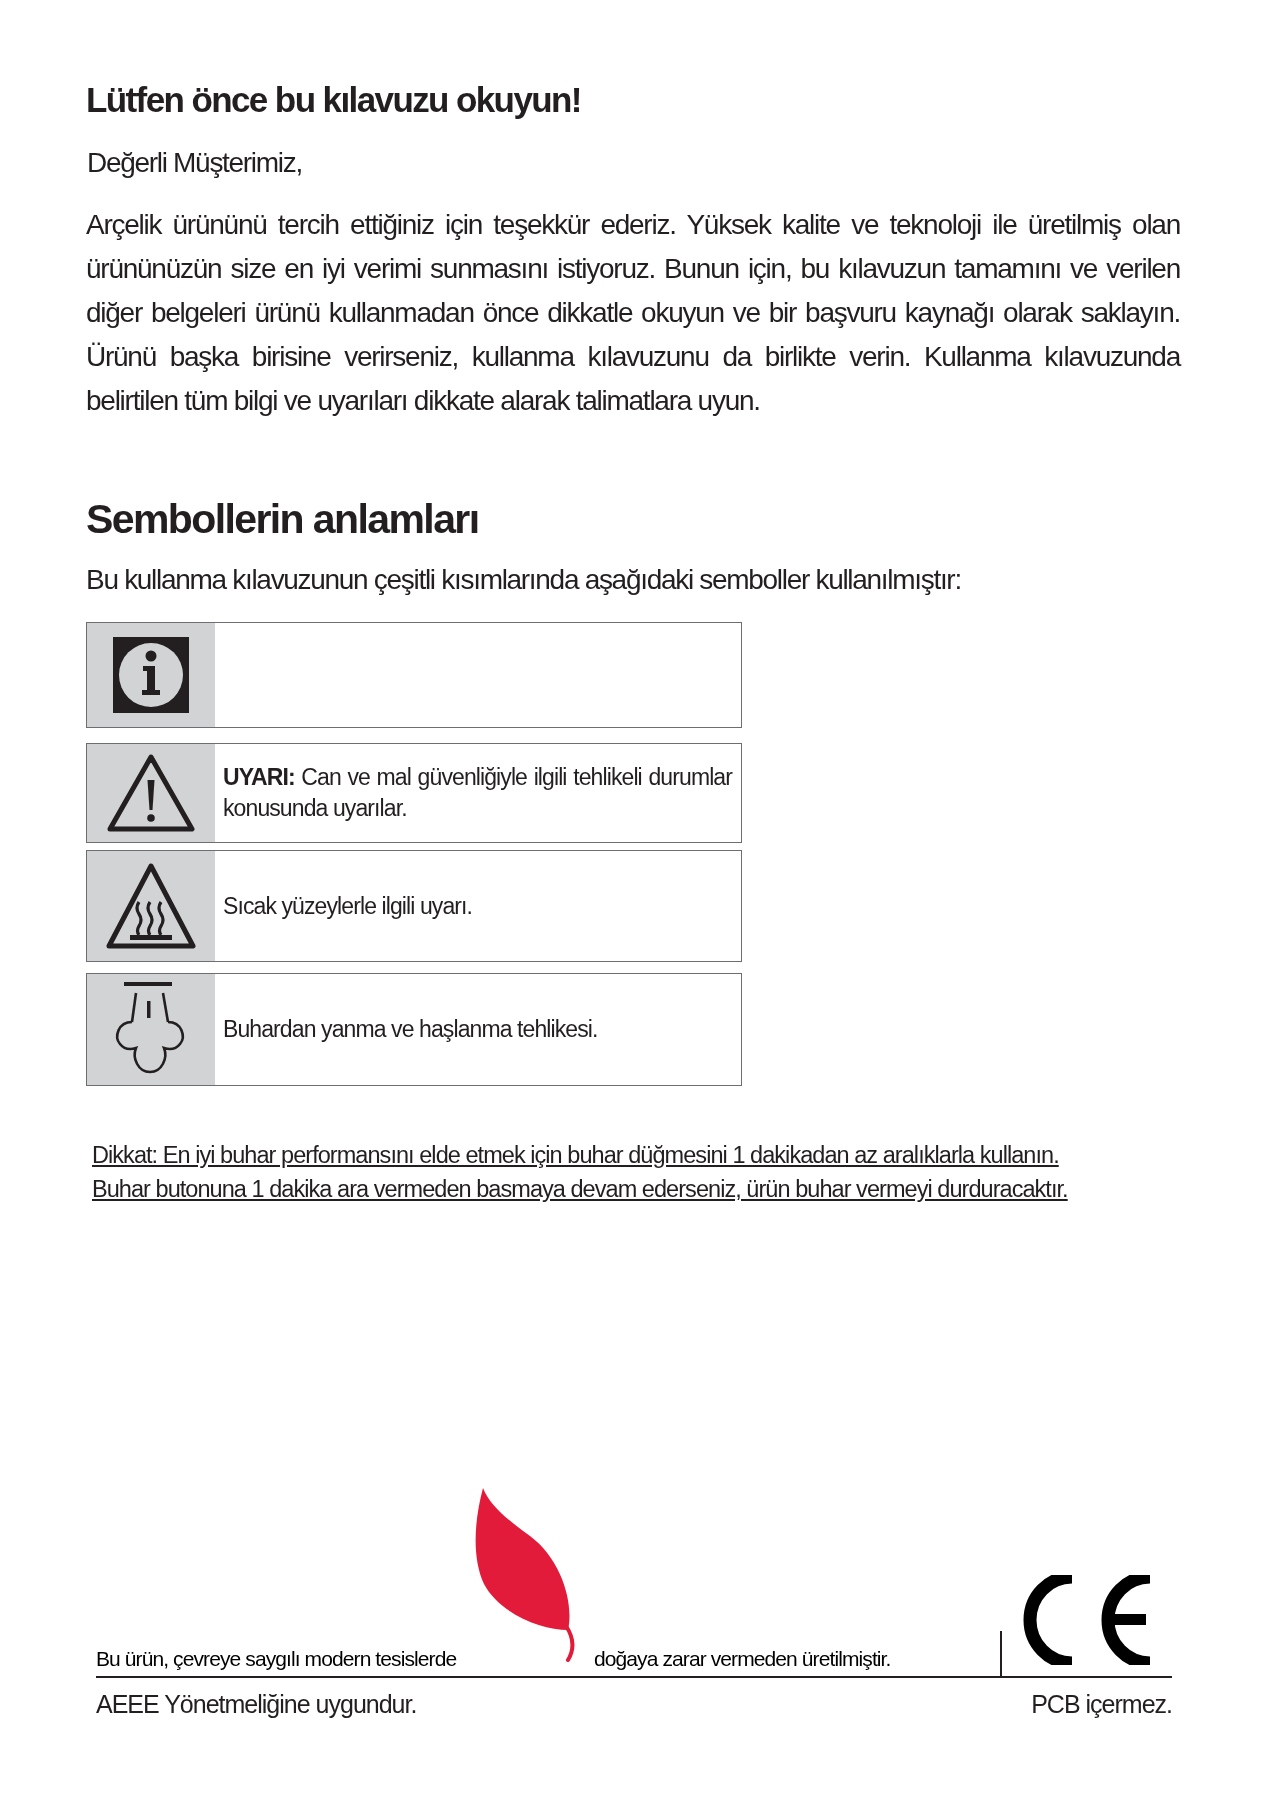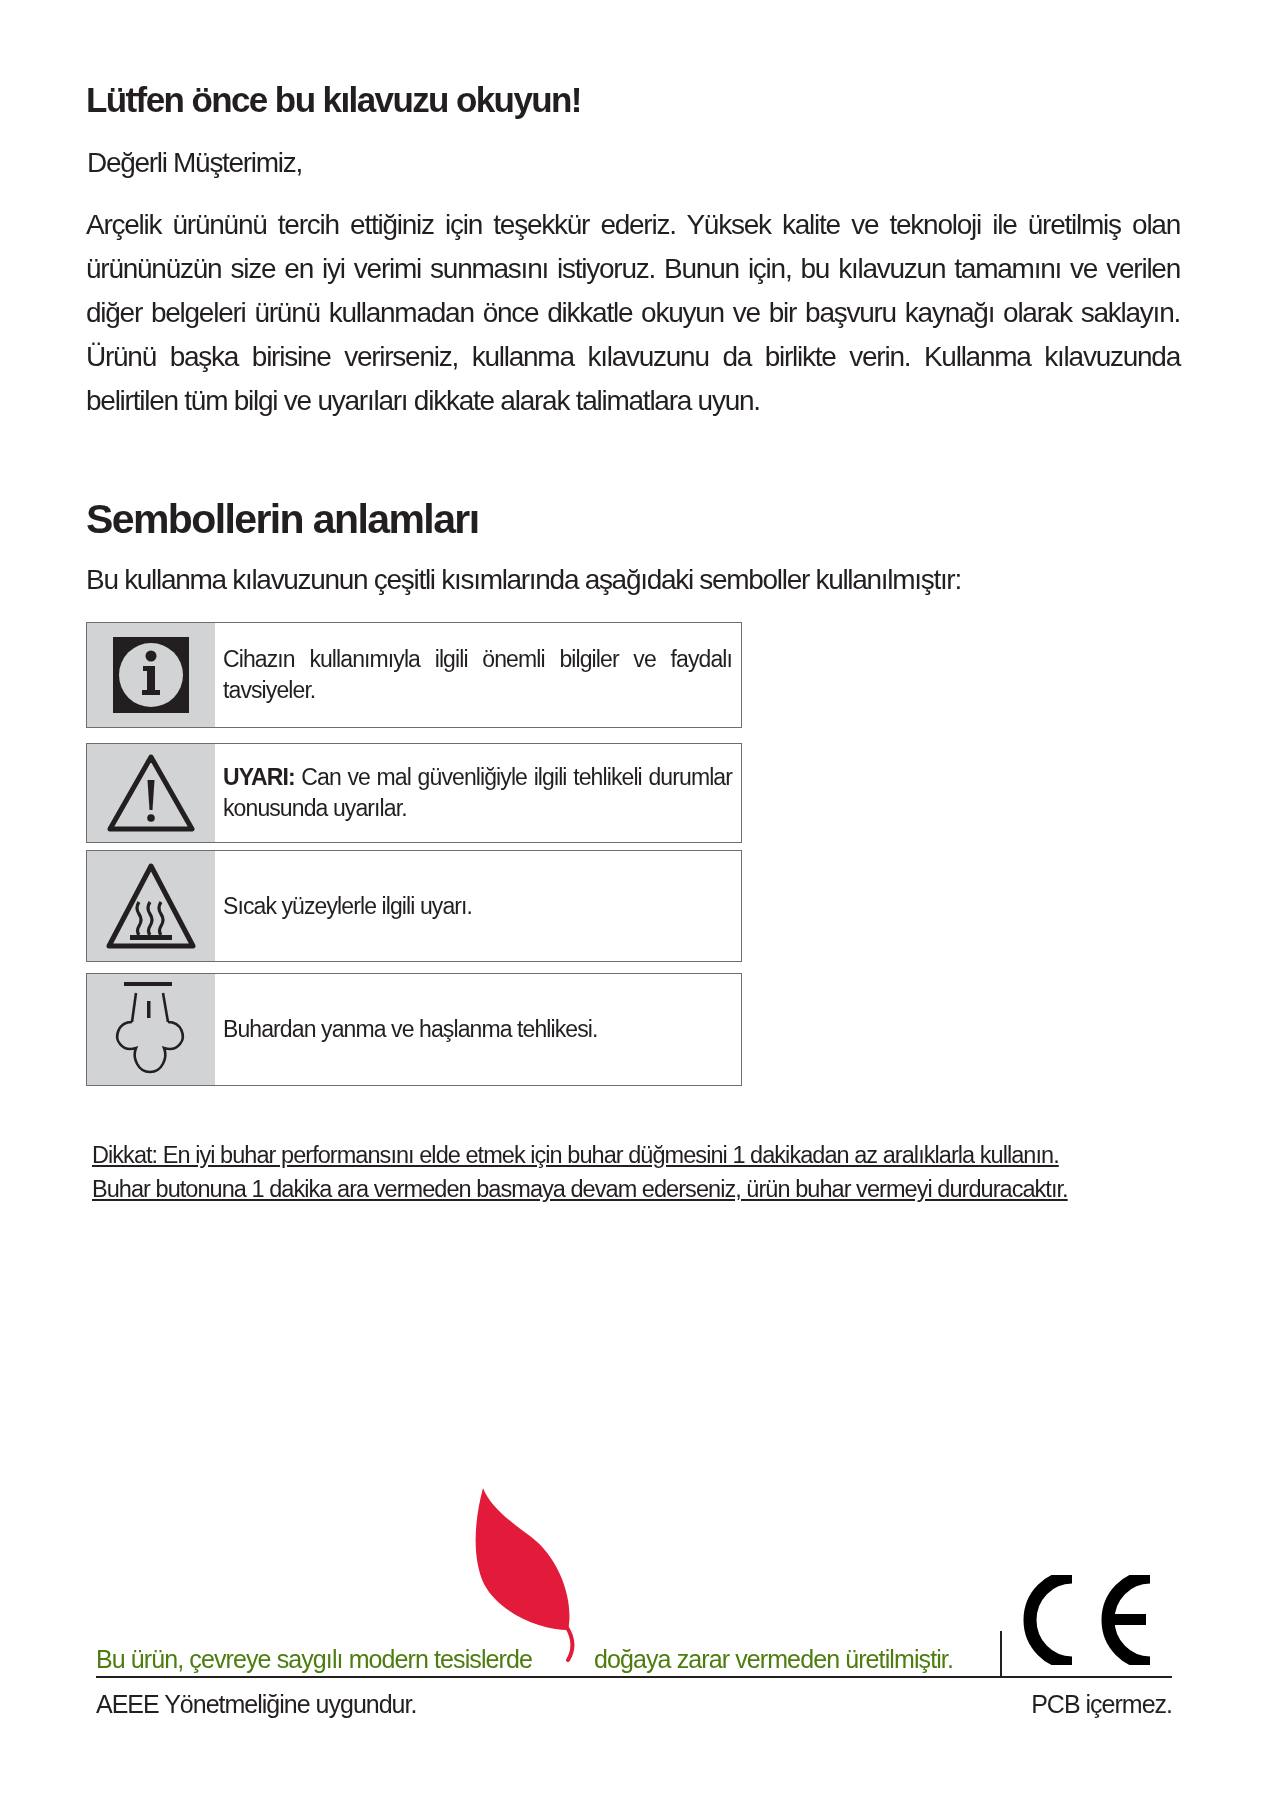--- a/index.html
+++ b/index.html
@@ -19,21 +19,21 @@
              box-sizing: border-box; display: flex; background: #fff; }
   .sym-icon { width: 128px; background: #d1d3d4; flex: none; display: flex;
               align-items: center; justify-content: center; }
   .sym-text { flex: 1; padding: 0 9px 0 8px; display: flex; align-items: center;
               font-size: 23px; letter-spacing: -0.9px; line-height: 31px; }
   .sym-text .inner { width: 100%; text-align: justify; text-align-last: left; }
   .sym-text b { font-weight: bold; }
 
   .note { left: 92px; top: 1138px; font-size: 23.5px; letter-spacing: -0.95px; line-height: 34px; white-space: nowrap; text-decoration: underline; }
 
-  .eco-text { font-size: 25px; color: #4d7c0f; letter-spacing: -0.9px; line-height: 30px; white-space: nowrap; }
+  .eco-text { font-size: 21px; color: #000000; letter-spacing: -0.9px; line-height: 30px; white-space: nowrap; }
   .footer-text { font-size: 25px; color: #231f20; letter-spacing: -1px; line-height: 30px; white-space: nowrap; }
   .rule { left: 96px; top: 1676px; width: 1076px; height: 2px; background: #231f20; }
   .tick { left: 1000px; top: 1631px; width: 2px; height: 46px; background: #231f20; }
 </style>
 </head>
 <body>
 
 <div class="abs h1">Lütfen önce bu kılavuzu okuyun!</div>
 <div class="abs salutation">Değerli Müşterimiz,</div>
 <div class="abs intro">Arçelik ürününü tercih ettiğiniz için teşekkür ederiz. Yüksek kalite ve teknoloji ile üretilmiş olan ürününüzün size en iyi verimi sunmasını istiyoruz. Bunun için, bu kılavuzun tamamını ve verilen diğer belgeleri ürünü kullanmadan önce dikkatle okuyun ve bir başvuru kaynağı olarak saklayın. Ürünü başka birisine verirseniz, kullanma kılavuzunu da birlikte verin. Kullanma kılavuzunda belirtilen tüm bilgi ve uyarıları dikkate alarak talimatlara uyun.</div>
@@ -43,23 +43,20 @@
 
 <div class="sym-box" style="top:622px;height:106px;">
   <div class="sym-icon">
     <svg width="76" height="76" viewBox="0 0 76 76">
       <rect x="0" y="0" width="76" height="76" fill="#231f20"></rect>
       <circle cx="38" cy="38" r="32" fill="#d1d3d4"></circle>
       <circle cx="38" cy="19" r="5.5" fill="#231f20"></circle>
       <path d="M30 29 H42 V53 H47 V58 H29 V53 H34 V34 H30 Z" fill="#231f20"></path>
     </svg>
   </div>
-  <div class="sym-text">
-      <div class="inner">Cihazın kullanımıyla ilgili önemli bilgiler ve faydalı tavsiyeler.</div>
-    </div>
 </div>
 
 <div class="sym-box" style="top:743px;height:100px;">
   <div class="sym-icon">
     <svg width="90" height="82" viewBox="0 0 90 82">
       <path d="M45 5 L86 77 H4 Z" fill="none" stroke="#231f20" stroke-width="5" stroke-linejoin="round"></path>
       <path d="M41.5 28 H48.5 L46.5 58 H43.5 Z" fill="#231f20"></path>
       <circle cx="45" cy="66" r="3.8" fill="#231f20"></circle>
     </svg>
   </div>

